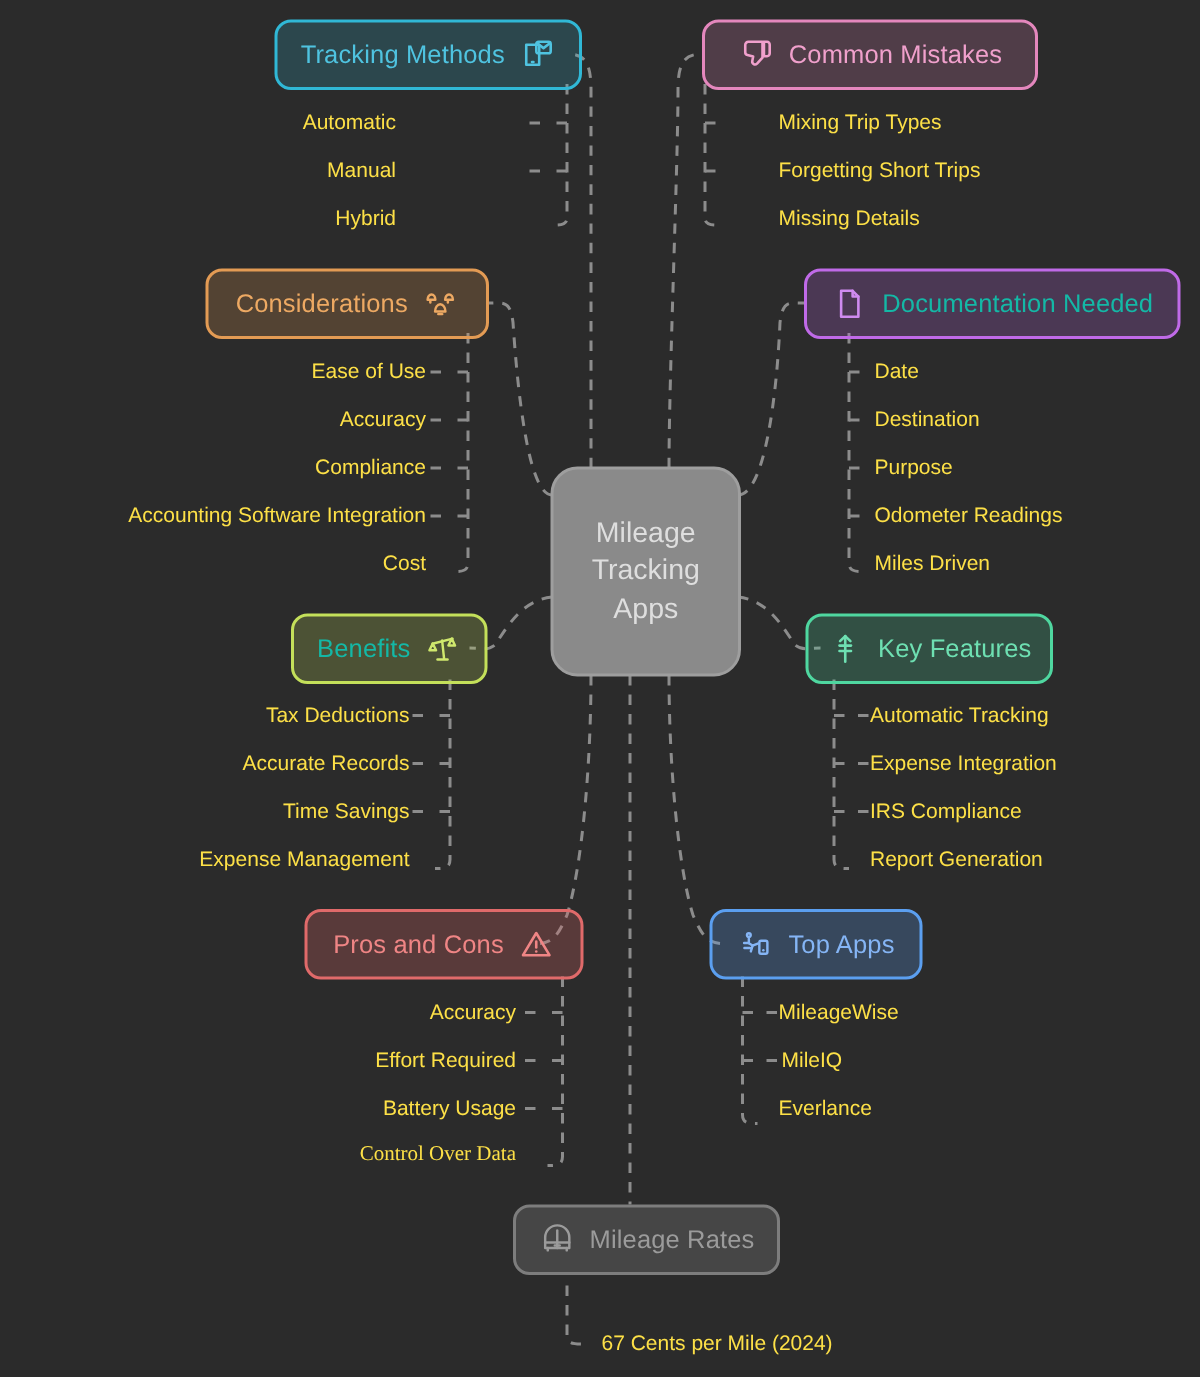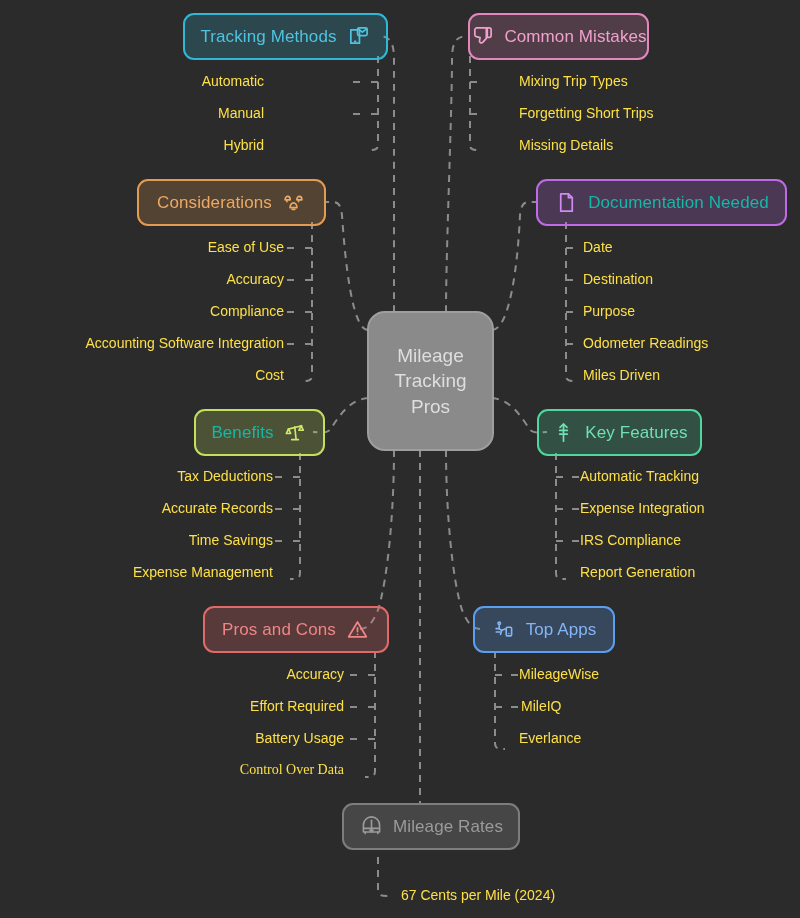--- a/index.html
+++ b/index.html
@@ -147,40 +147,40 @@
       <path d="M495 707 L505 707 M511 707 L518 707"></path>
 
       <path d="M378 857 L378 890 C378 896, 382 896, 390 896"></path>
     </g>
   </svg>
 
   <div class="center-node" style="left:367px; top:311px; width:127px; height:140px;">
     <div>
       <div>Mileage</div>
       <div>Tracking</div>
-      <div>Pros</div>
+      <div>Apps</div>
     </div>
   </div>
 
   <div class="node" style="left:183px; top:13px; width:205px; border-color:#30b8d6; background:rgba(48,184,214,.20); color:#4fc3e0;">
     <span class="nlabel">Tracking Methods</span>
     <span class="nicon">
       <svg width="23" height="23" viewBox="0 0 24 24" fill="none" stroke="#4fc3e0" stroke-width="1.8" stroke-linecap="round" stroke-linejoin="round">
         <path d="M4 5h9v14H4z"></path>
           <path d="M8 17h1"></path>
         <rect x="11" y="3" width="10" height="8" rx="1.5"></rect>
         <path d="M11.6 4l4.4 3.4L20.4 4"></path>
       </svg>
     </span>
   </div>
   <div class="leaf r" style="right:536px; top:74px;">Automatic</div>
   <div class="leaf r" style="right:536px; top:106px;">Manual</div>
   <div class="leaf r" style="right:536px; top:138px;">Hybrid</div>
 
-  <div class="node" style="left:468px; top:13px; width:181px; border-color:#e487bd; background:rgba(228,135,189,.20); color:#f0a0cc;">
+  <div class="node" style="left:468px; top:13px; width:224px; border-color:#e487bd; background:rgba(228,135,189,.20); color:#f0a0cc;">
     <span class="nicon">
       <svg width="23" height="23" viewBox="0 0 24 24" fill="none" stroke="#f0a0cc" stroke-width="1.8" stroke-linecap="round" stroke-linejoin="round">
         <path d="M14 3H6.2A2.2 2.2 0 004 5.2v5.1c0 .9.6 1.7 1.5 1.9l4 1-0.6 3.1a2 2 0 003.3 1.9L16 14V3z"></path>
         <path d="M17 3h2.2A1.8 1.8 0 0121 4.8v6.4A1.8 1.8 0 0119.2 13H17z"></path>
       </svg>
     </span>
     <span class="nlabel">Common Mistakes</span>
   </div>
   <div class="leaf l" style="left:519px; top:74px;">Mixing Trip Types</div>
   <div class="leaf l" style="left:519px; top:106px;">Forgetting Short Trips</div>

